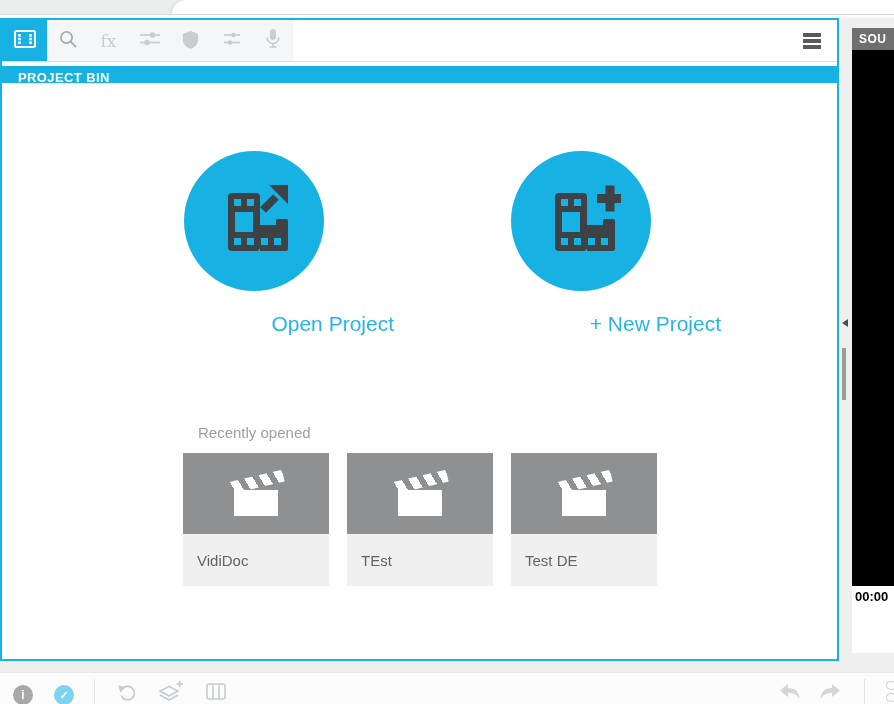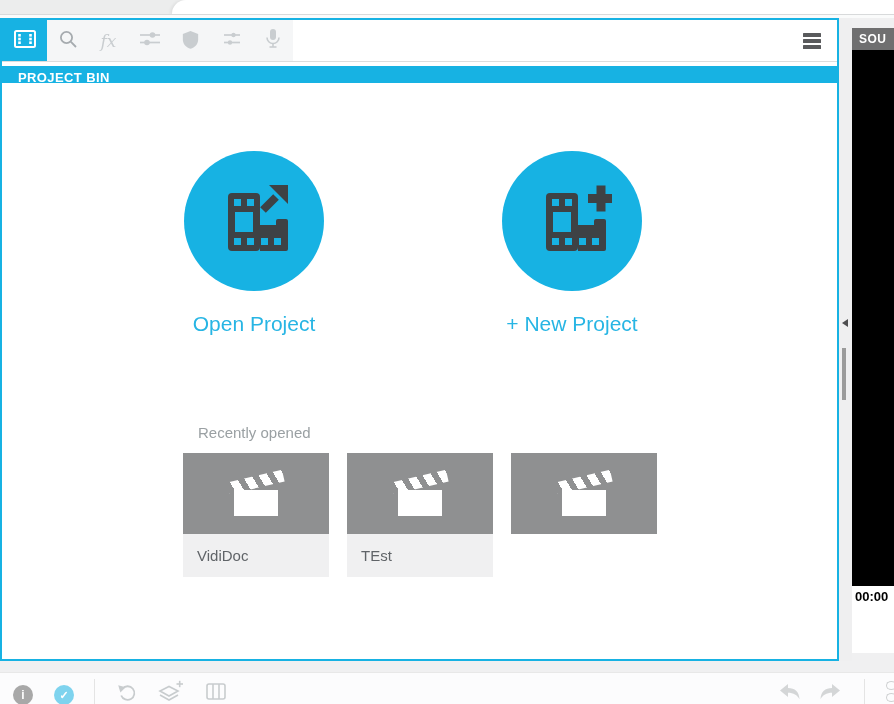--- a/index.html
+++ b/index.html
@@ -11,42 +11,42 @@
   .browser-tab { position:absolute; left:172px; top:0; width:722px; height:14px; background:#fff; border-top-left-radius:14px; box-shadow:-2px 0 3px rgba(0,0,0,0.06); }
   .strip-line { position:absolute; left:0; top:14px; width:894px; height:1px; background:#d8dadb; }
   .strip-gap { position:absolute; left:0; top:15px; width:894px; height:3px; background:#fafbfb; }
 
   
   .main-panel { position:absolute; left:0; top:18px; width:839px; height:643px; background:#fff; border:2px solid #17b2e3; }
   .toolbar { position:relative; height:42px; background:#fff; border-bottom:1px solid #dcdddd; display:flex; align-items:stretch; }
   .tool-group-bg { position:absolute; left:0; top:0; width:291px; height:41px; background:#f5f6f7; }
   .tool { position:relative; width:41px; height:41px; border:none; background:transparent; display:flex; align-items:center; justify-content:center; cursor:pointer; }
   .tool.active { width:45px; background:#17b2e3; }
-  .fx-glyph { font-family:"DejaVu Serif", serif; font-style:italic; font-size:17px; color:#c9cdd0; }
+  .fx-glyph { font-family:"DejaVu Serif", serif; font-size:17px; color:#c9cdd0; }
   .hamburger { position:absolute; right:16px; top:13px; width:18px; height:16px; border:none; background:transparent; cursor:pointer; padding:0; }
   .hamburger span { display:block; width:18px; height:3.5px; background:#595a5c; margin-bottom:2.6px; border-radius:0.5px; }
 
   .bin-gap { height:4px; background:#fff; }
   .bin-header { height:17px; background:#17b2e3; color:#fff; font-size:13px; font-weight:bold; letter-spacing:0.4px; line-height:23px; padding-left:16px; }
 
   .content { position:relative; height:569px; background:#fff; }
-  .action { position:absolute; width:280px; text-align:center; }
+  .action { position:absolute; width:280px; text-align:right; }
   .action.open { left:112px; top:68px; }
-  .action.new  { left:430px; top:68px; }
+  .action.new  { left:439px; top:68px; }
   .big-circle { width:140px; height:140px; border-radius:50%; background:#17b2e3; margin:0 auto; display:flex; align-items:center; justify-content:center; cursor:pointer; }
   .action-label { margin-top:21px; font-size:21px; color:#27b5e4; cursor:pointer; }
 
   .recent-label { position:absolute; left:196px; top:341px; font-size:15px; color:#9aa0a3; }
   .cards { position:absolute; left:181px; top:370px; display:flex; }
   .card { width:146px; margin-right:18px; cursor:pointer; }
   .card-thumb { height:81px; background:#8f9091; display:flex; align-items:center; justify-content:center; }
   .clap { position:relative; width:64px; height:56px; }
   .clap-top { position:absolute; left:4px; top:10px; width:56px; height:12px; transform:rotate(-13deg); background:repeating-linear-gradient(72deg, #8f9091 0 6px, #ffffff 6px 14px); }
   .clap-board { position:absolute; left:10px; top:24px; width:44px; height:26px; background:#fff; }
-  .card-name { height:43px; background:#f0f0f1; display:flex; align-items:center; padding-left:14px; font-size:15px; color:#606468; }
+  .card-name { height:52px; background:#f0f0f1; display:flex; align-items:center; padding-left:14px; font-size:15px; color:#606468; }
 
   
   .gutter { position:absolute; left:839px; top:18px; width:13px; height:643px; background:#efeff0; }
   .collapse-arrow { position:absolute; left:3px; top:301px; width:0; height:0; border-top:4.5px solid transparent; border-bottom:4.5px solid transparent; border-right:6px solid #4e4e50; cursor:pointer; }
   .splitter-handle { position:absolute; left:3px; top:330px; width:4px; height:52px; background:#9b9b9b; cursor:row-resize; }
 
   
   .source-panel { position:absolute; left:852px; top:18px; width:60px; height:643px; }
   .source-header { position:absolute; left:0; top:10px; width:60px; height:22px; background:#6f6f70; color:#fff; font-size:12px; font-weight:bold; letter-spacing:0.4px; line-height:22px; padding-left:7px; }
   .source-video { position:absolute; left:0; top:32px; width:60px; height:536px; background:#000; }
@@ -225,20 +225,21 @@
           </div>
           <div class="card-name">TEst</div>
         </div>
         <div class="card">
           <div class="card-thumb">
             <span class="clap">
                 <span class="clap-top"></span>
                 <span class="clap-board"></span>
               </span>
           </div>
+          <div class="card-name">Test DE</div>
         </div>
       </div>
 
     </div>
   </div>
 
   <div class="gutter">
     <div class="collapse-arrow"></div>
     <div class="splitter-handle"></div>
   </div>

